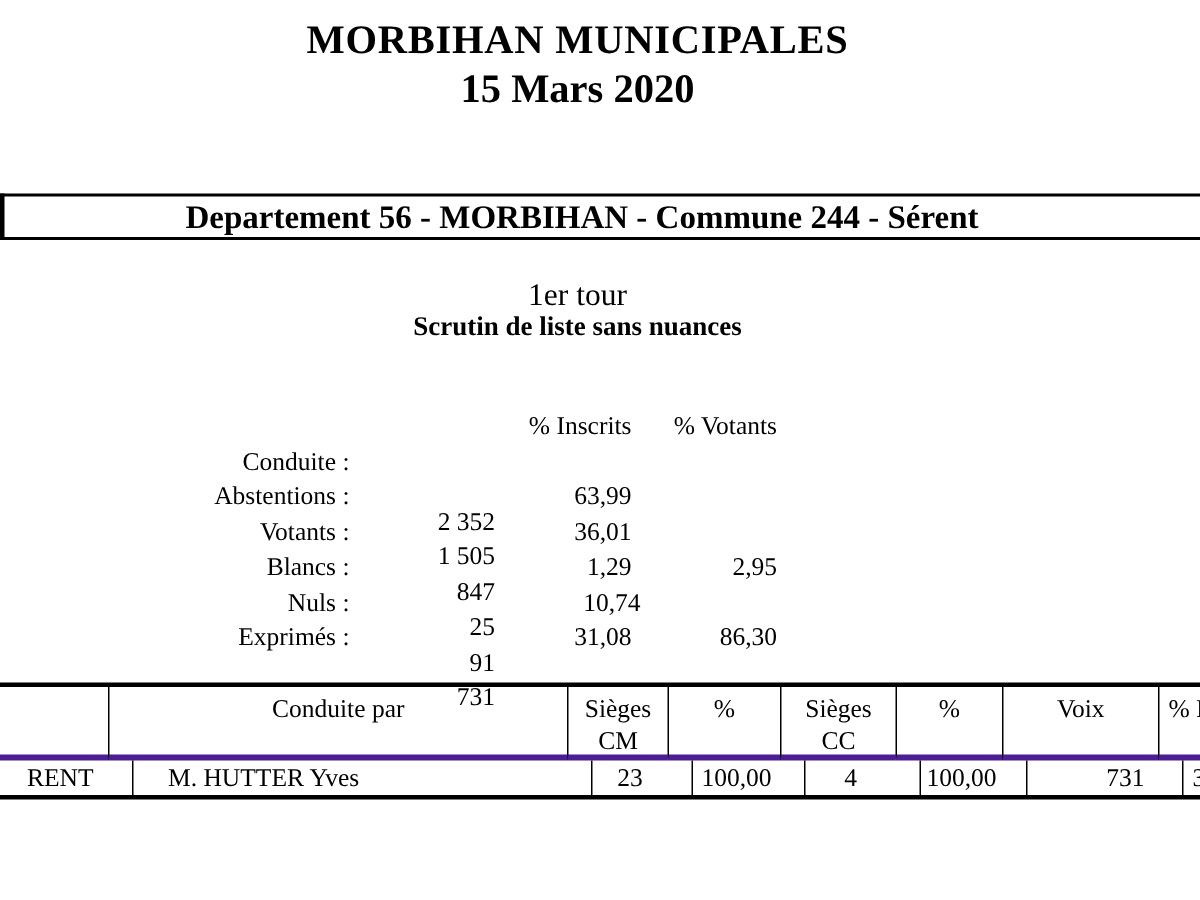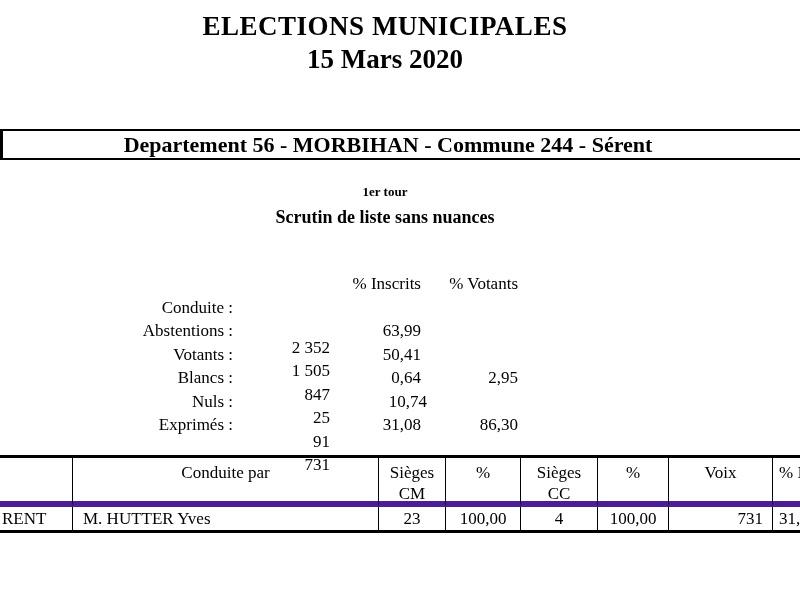--- a/index.html
+++ b/index.html
@@ -13,56 +13,56 @@
 
   #doc-title   { top: 11px;  font-size: 27px; font-weight: bold; letter-spacing: 0.5px; }
   #doc-date    { top: 44px;  font-size: 27px; font-weight: bold; }
 
   #banner {
     position: absolute; top: 129px; left: 0; width: 806px; height: 27px;
     border-top: 2px solid #000; border-bottom: 2px solid #000; border-left: 3px solid #000;
   }
   #banner .inner { width: 770px; text-align: center; font-size: 22px; font-weight: bold; line-height: 27px; }
 
-  #round-label { top: 184px; font-size: 13px; font-weight: bold; }
+  #round-label { top: 184px; font-size: 21px; font-weight: normal; }
   #ballot-mode { top: 207px; font-size: 18px; font-weight: bold; }
 
   
   #participation { position: absolute; top: 272px; left: 0; font-size: 17px; }
   .p-row { display: flex; height: 23.5px; line-height: 23.5px; }
   .p-label { width: 233px; text-align: right; }
   .p-c1 { width: 97px;  text-align: right; margin-top: 40px; }
   .p-c2 { width: 91px;  text-align: right; }
   .p-c3 { width: 97px;  text-align: right; }
 
   
   #results {
     position: absolute; top: 455px; left: 0; width: 884px;
     border-top: 3px solid #000; border-bottom: 3px solid #000;
   }
   .r-grid { display: grid; grid-template-columns: 72px 306px 67px 75px 77px 71px 104px 112px; }
   .r-grid > div { box-sizing: border-box; font-size: 17px; overflow: hidden; white-space: nowrap; }
   .hcell {
-    height: 49px; border-bottom: 6px solid #4c1d95;
+    height: 49px; border-bottom: 4px solid #4c1d95;
     text-align: center; line-height: 21px; padding-top: 4px;
   }
-  .dcell { height: 23px; line-height: 23px; }
+  .dcell { height: 23px; line-height: 23px; margin-left: 16px; }
   .bl { border-left: 1px solid #000; }
   .t-left   { text-align: left; }
   .t-center { text-align: center; }
   .t-right  { text-align: right; }
   .pl2  { padding-left: 2px; }
   .pl6  { padding-left: 6px; }
-  .pl11 { padding-left: 10px; }
+  .pl11 { padding-left: 23px; }
   .pr9  { padding-right: 9px; }
 </style>
 </head>
 <body>
 
-<div id="doc-title" class="centered">ELECTIONS MUNICIPALES</div>
+<div id="doc-title" class="centered">MORBIHAN MUNICIPALES</div>
 <div id="doc-date" class="centered">15 Mars 2020</div>
 
 <div id="banner">
   <div class="inner">Departement 56 - MORBIHAN - Commune 244 - Sérent</div>
 </div>
 
 <div id="round-label" class="centered">1er tour</div>
 <div id="ballot-mode" class="centered">Scrutin de liste sans nuances</div>
 
 <div id="participation">
@@ -80,27 +80,27 @@
   </div>
   <div class="p-row">
     <span class="p-label">Abstentions :</span>
     <span class="p-c1">1 505</span>
     <span class="p-c2">63,99</span>
     <span class="p-c3"></span>
   </div>
   <div class="p-row">
     <span class="p-label">Votants :</span>
     <span class="p-c1">847</span>
-    <span class="p-c2">50,41</span>
+    <span class="p-c2">36,01</span>
     <span class="p-c3"></span>
   </div>
   <div class="p-row">
     <span class="p-label">Blancs :</span>
     <span class="p-c1">25</span>
-    <span class="p-c2">0,64</span>
+    <span class="p-c2">1,29</span>
     <span class="p-c3">2,95</span>
   </div>
   <div class="p-row">
     <span class="p-label">Nuls :</span>
     <span class="p-c1">91</span>
     <span class="p-c3">10,74</span>
   </div>
   <div class="p-row">
     <span class="p-label">Exprimés :</span>
     <span class="p-c1">731</span>

